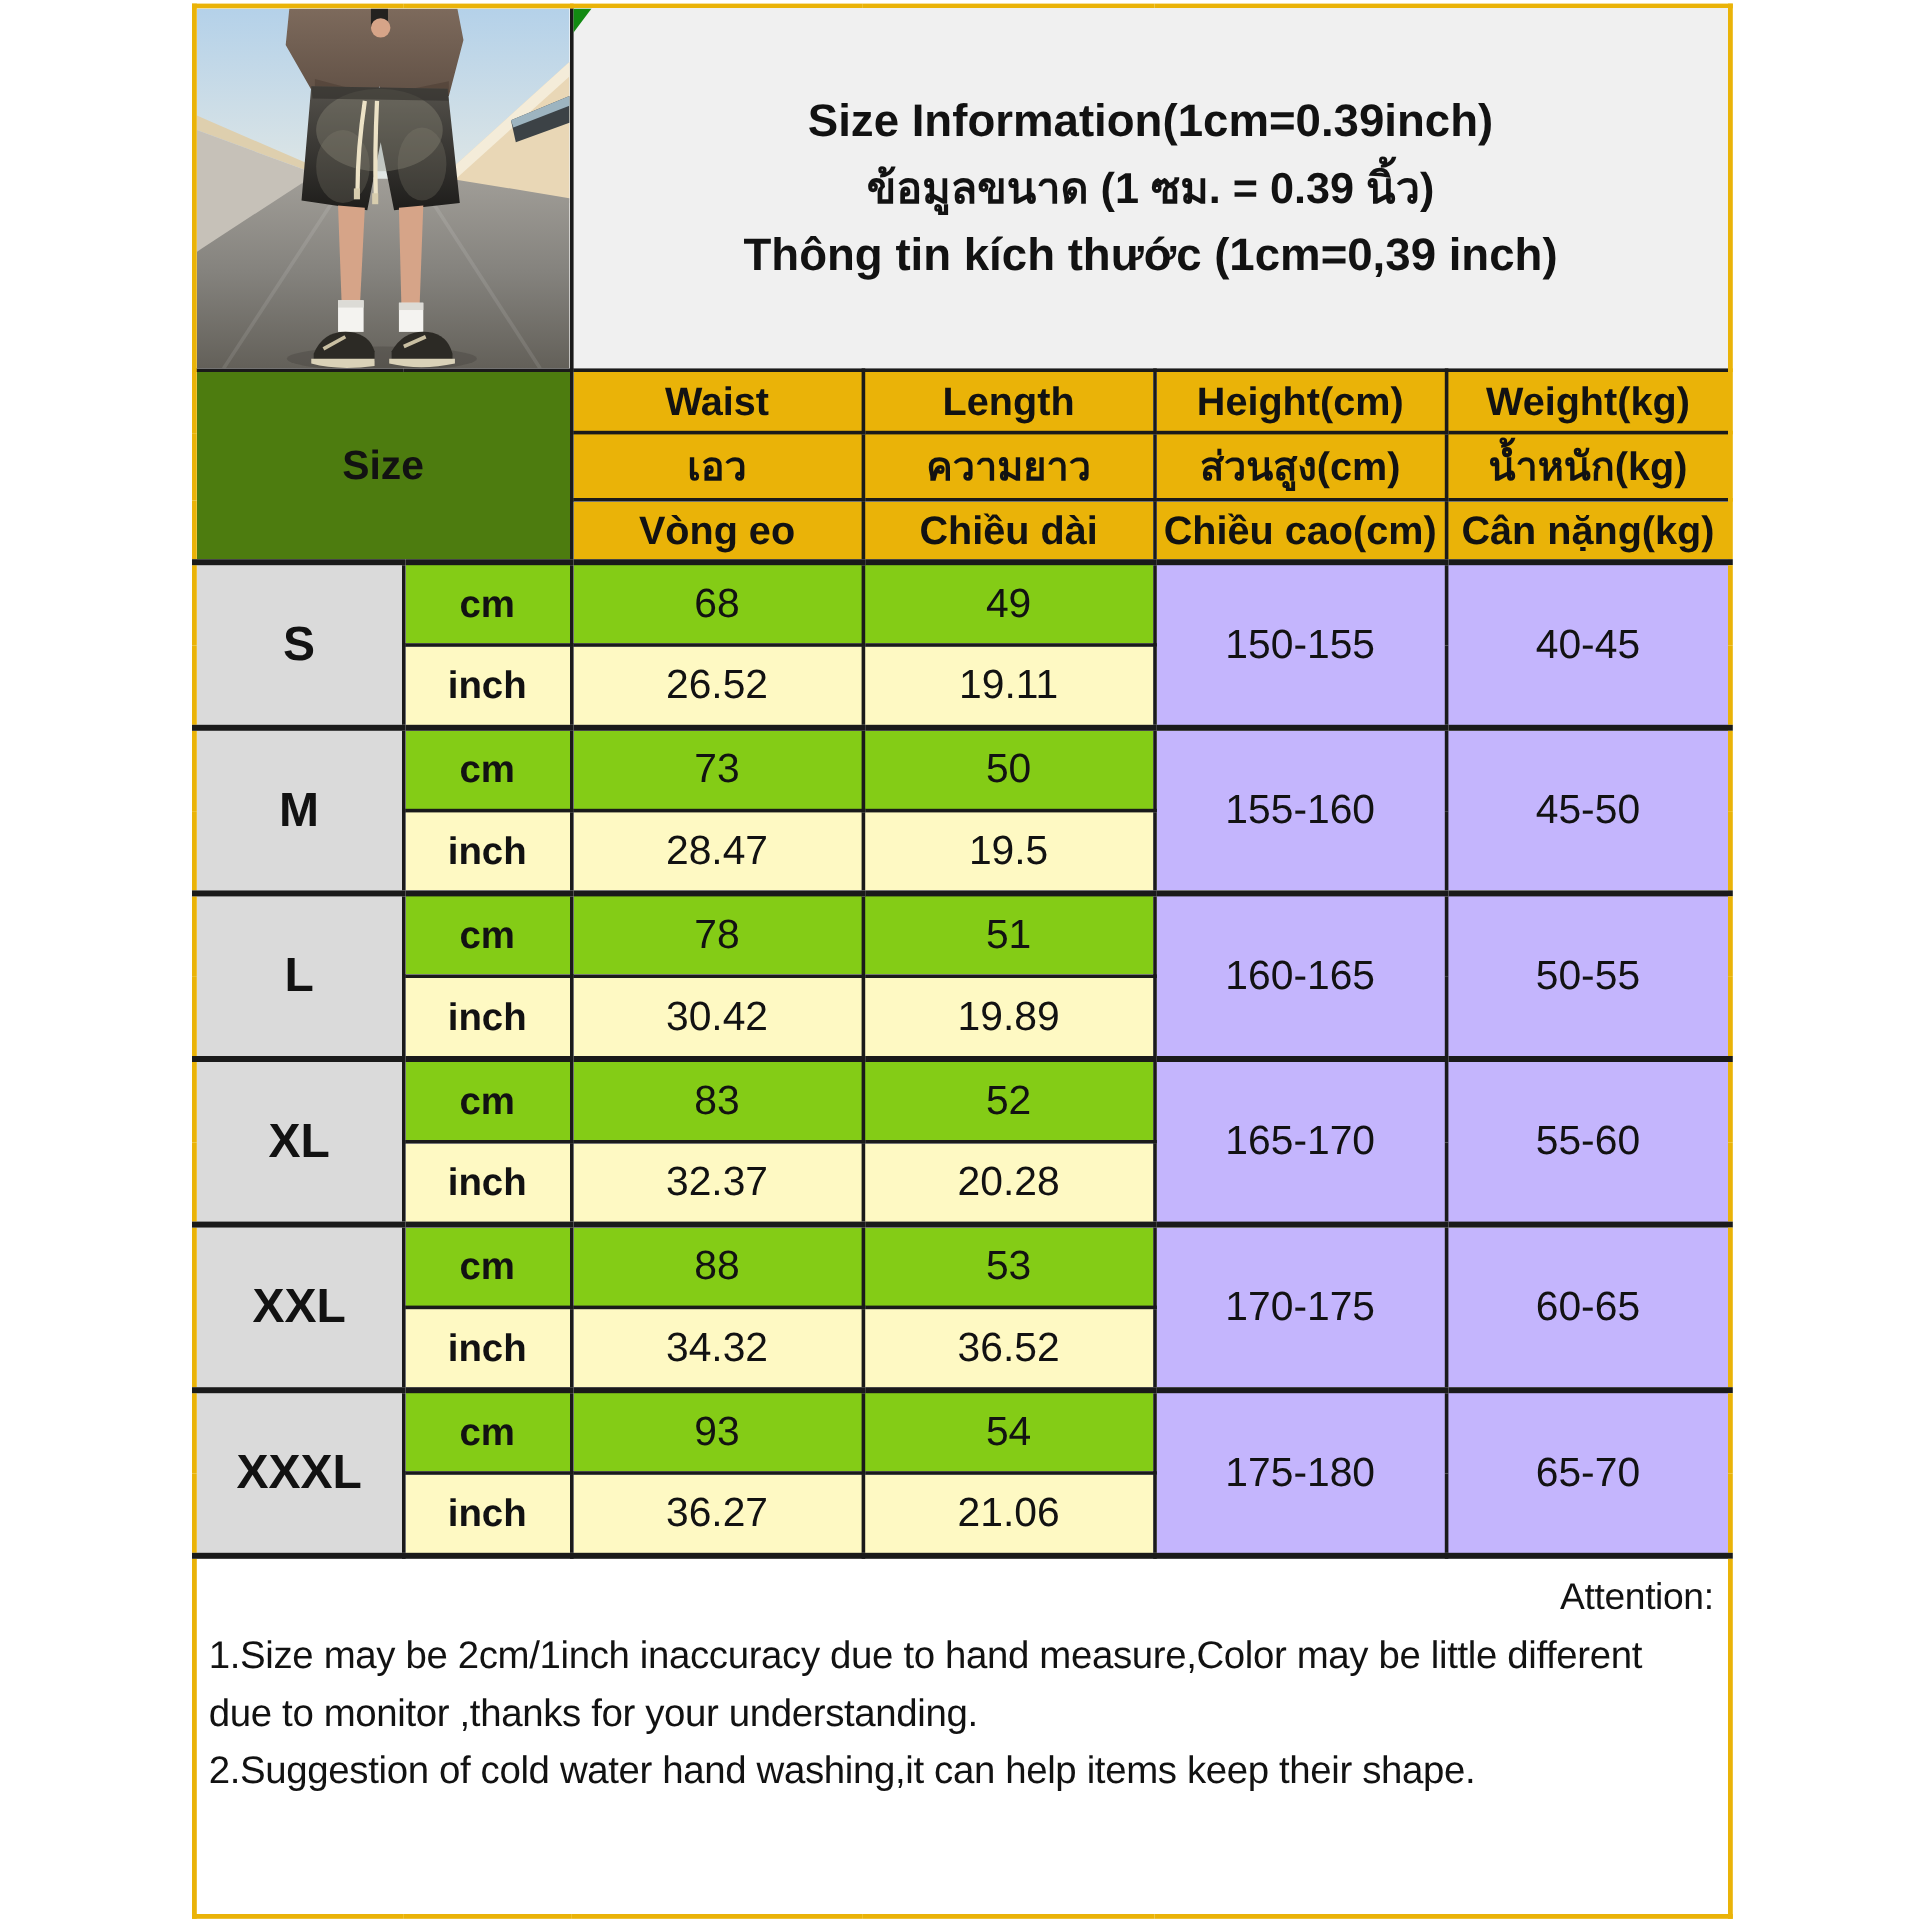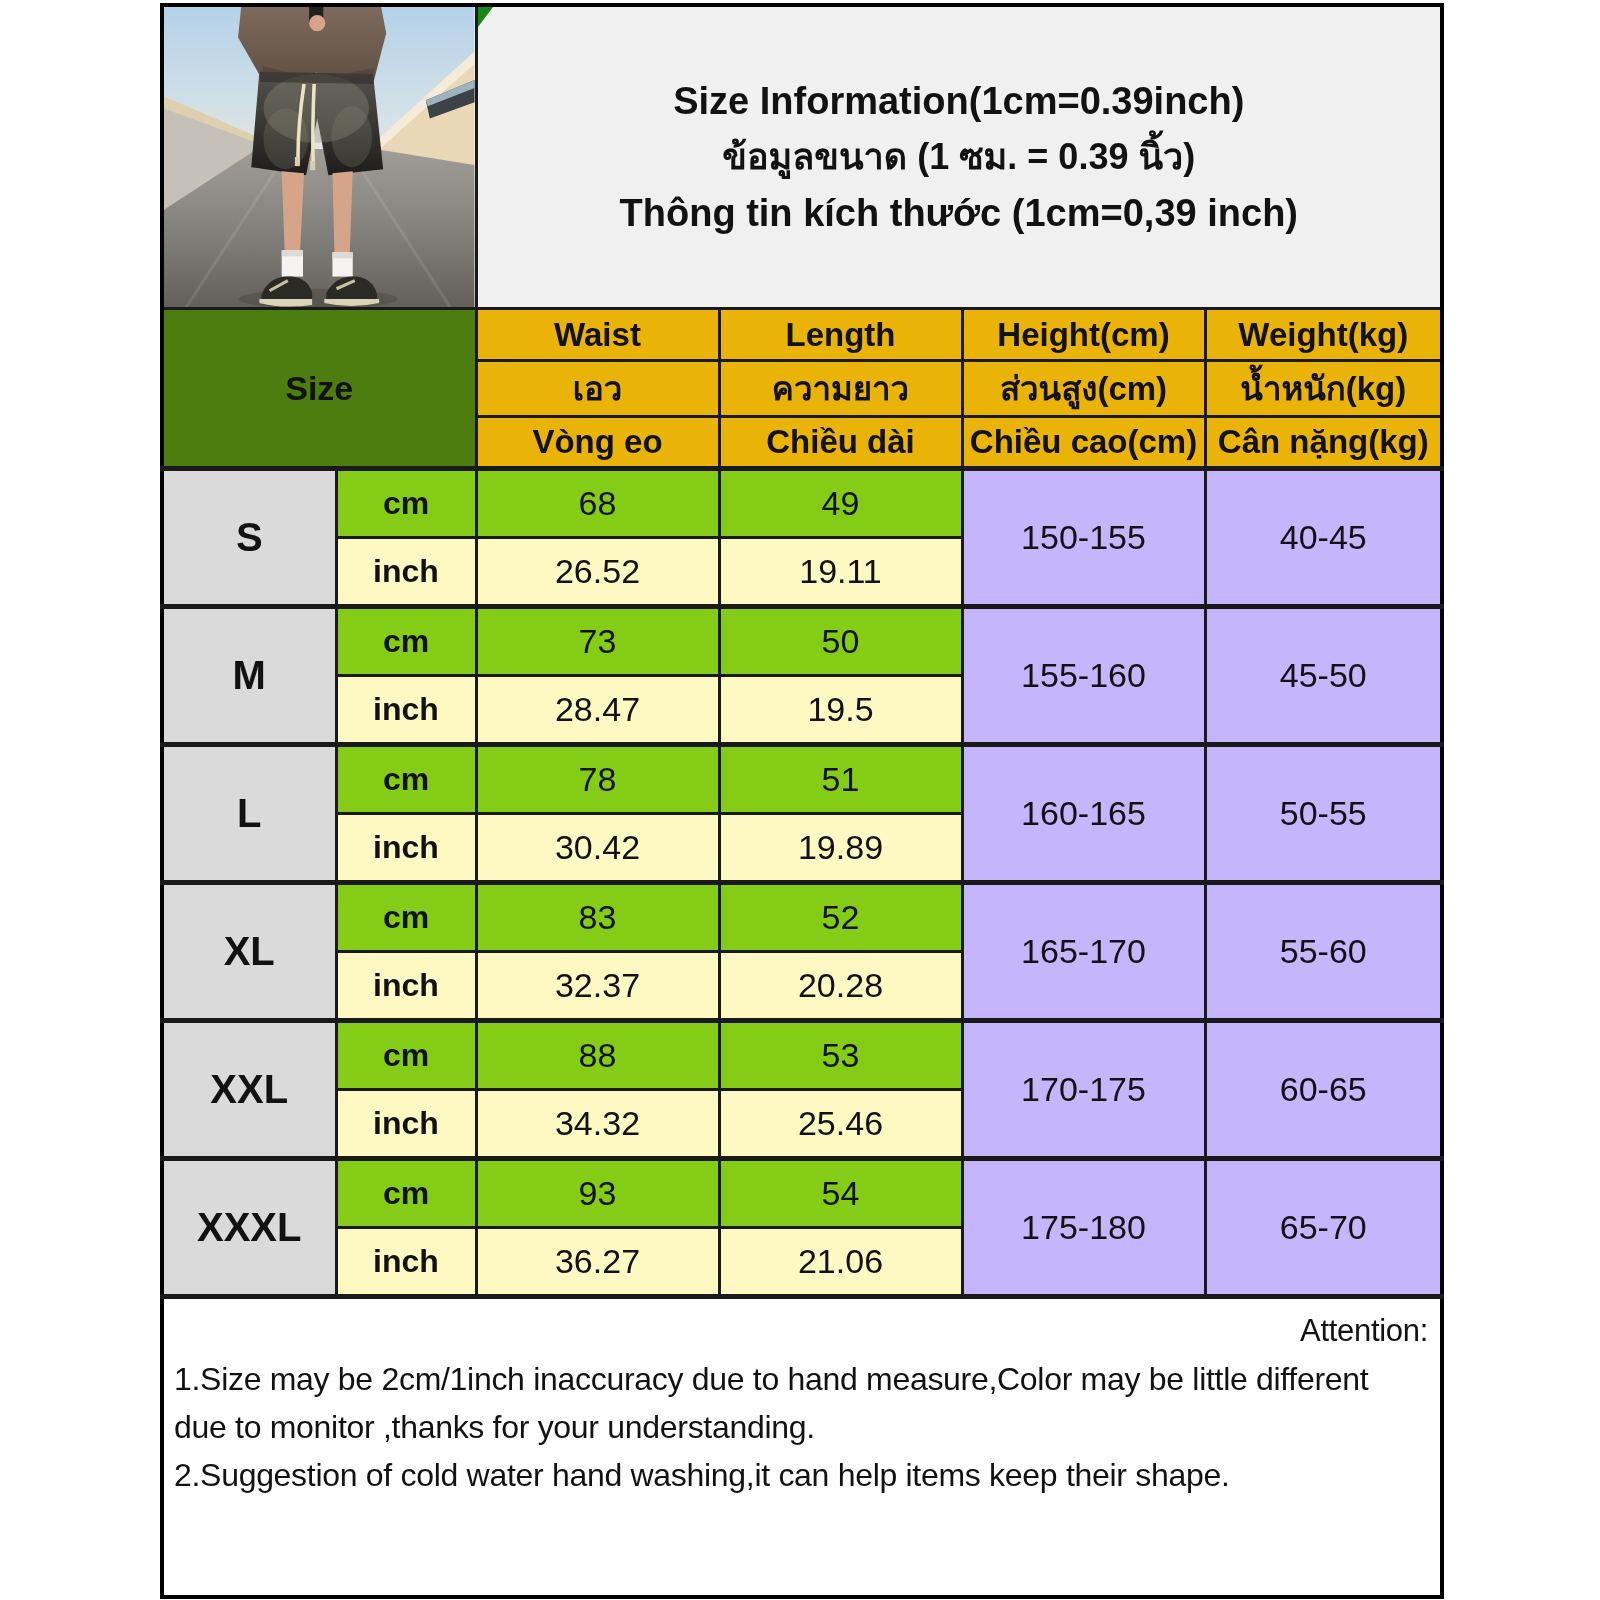--- a/index.html
+++ b/index.html
@@ -5,21 +5,21 @@
   html,body{margin:0;padding:0;background:#ffffff;}
   body{
     width:1600px;height:1600px;position:relative;
     font-family:"Liberation Sans","DejaVu Sans",sans-serif;
     color:#121212;
   }
   .sheet{position:absolute;left:160px;top:3px;}
   table.size-table{
     border-collapse:collapse;table-layout:fixed;
     width:1280px;
-    border:4px solid #000000;
+    border:4px solid #eab308;
     background:#ffffff;
     padding-left:28px;
   }
   td{
     border:3px solid #1a1a1a;
     text-align:center;vertical-align:middle;
     padding:0;overflow:hidden;
   }
   
   col.c-size{width:174px}col.c-unit{width:140px}
@@ -238,21 +238,21 @@
     <td class="size-label" rowspan="2">XXL</td>
     <td class="unit-cell row-cm">cm</td>
     <td class="val row-cm">88</td>
     <td class="val row-cm">53</td>
     <td class="range-cell" rowspan="2">170-175</td>
     <td class="range-cell" rowspan="2">60-65</td>
   </tr>
   <tr class="body-row">
     <td class="unit-cell row-inch">inch</td>
     <td class="val row-inch">34.32</td>
-    <td class="val row-inch">25.46</td>
+    <td class="val row-inch">36.52</td>
   </tr>
 
   <tr class="body-row group-start">
     <td class="size-label" rowspan="2">XXXL</td>
     <td class="unit-cell row-cm">cm</td>
     <td class="val row-cm">93</td>
     <td class="val row-cm">54</td>
     <td class="range-cell" rowspan="2">175-180</td>
     <td class="range-cell" rowspan="2">65-70</td>
   </tr>

